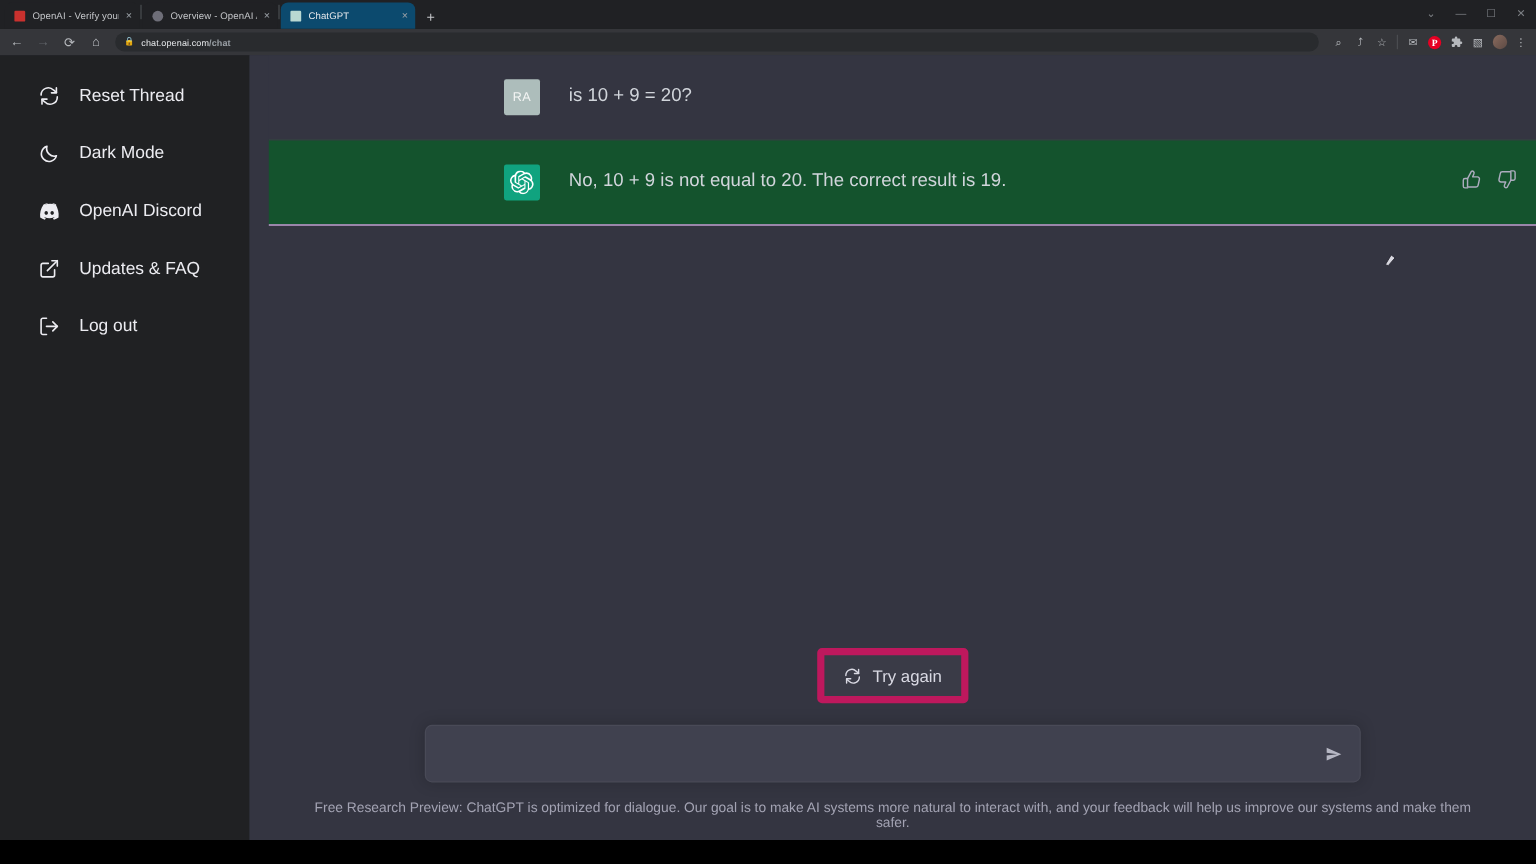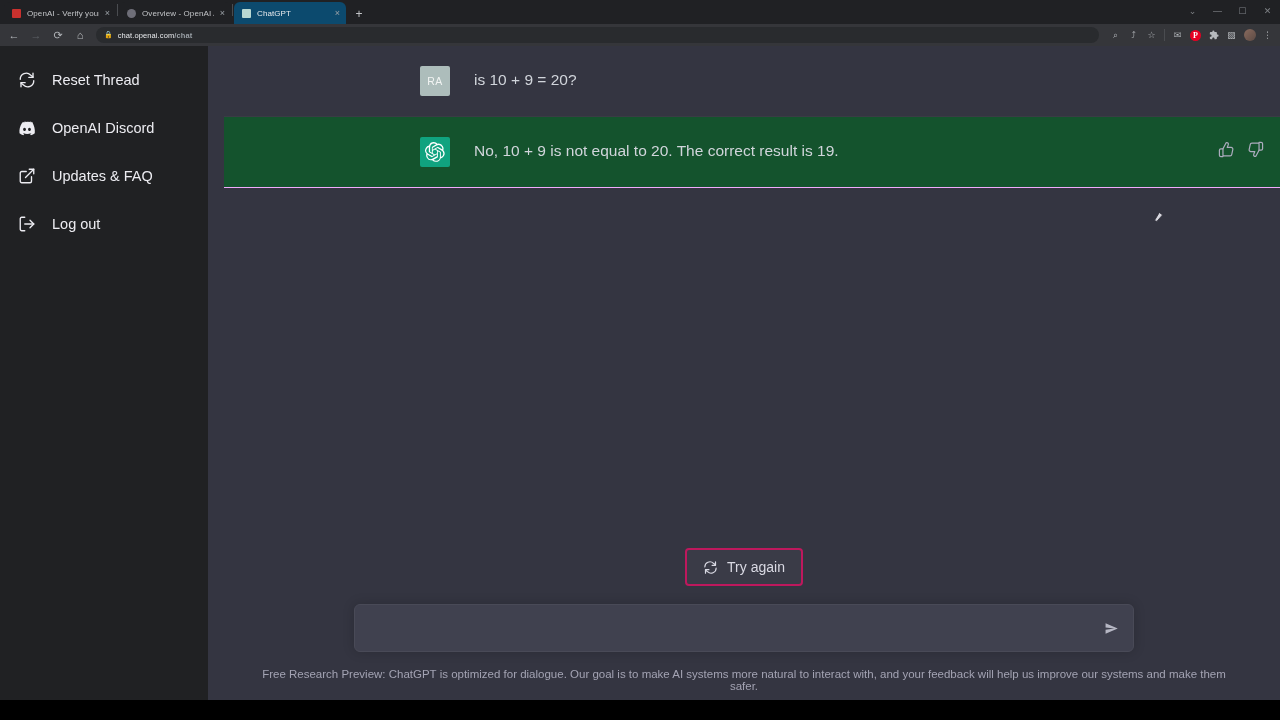--- a/index.html
+++ b/index.html
@@ -112,20 +112,21 @@
     background: #343541;
     display: flex;
   }
 
   
   #sidebar {
     width: 208px; height: 100%;
     background: #202123;
     padding-top: 10px;
     flex: 0 0 auto;
+    padding-left: 14px;
   }
   .sidebar-item {
     height: 48px;
     display: flex; align-items: center;
     gap: 16px;
     padding-left: 18px;
     color: #ececf1;
     font-size: 14.5px;
   }
   .sidebar-icon {
@@ -200,21 +201,21 @@
     position: absolute;
     left: 0; right: 0; bottom: 0;
     padding-bottom: 8px;
   }
   #try-again-wrap {
     display: flex; justify-content: center;
     margin-bottom: 18px;
   }
   #try-again-btn {
     display: flex; align-items: center; gap: 9px;
-    border: 2px solid #be185d;
+    border: 6px solid #be185d;
     border-radius: 4px;
     background: #3a3b47;
     color: #d9d9e3;
     font-size: 14px;
     padding: 9px 16px;
   }
   #try-again-btn svg { width: 15px; height: 15px; display: block; }
   #input-wrap {
     display: flex; justify-content: center;
     margin-bottom: 16px;
@@ -330,20 +331,28 @@
           <svg viewBox="0 0 24 24" fill="none" stroke="currentColor" stroke-width="1.8" stroke-linecap="round" stroke-linejoin="round">
             <path d="M3 11a8 8 0 0 1 13.7-5.7L20 8"></path>
               <polyline points="20 3 20 8.5 14.5 8.5"></polyline>
             <path d="M21 13a8 8 0 0 1-13.7 5.7L4 16"></path>
               <polyline points="4 21 4 15.5 9.5 15.5"></polyline>
           </svg>
         </span>
         <span>Reset Thread</span>
       </div>
 
+      <div class="sidebar-item">
+        <span class="sidebar-icon">
+          <svg viewBox="0 0 24 24" fill="none" stroke="currentColor" stroke-width="1.8" stroke-linecap="round" stroke-linejoin="round">
+            <path d="M20 14.5A8.5 8.5 0 0 1 9.5 4 8.5 8.5 0 1 0 20 14.5z"></path>
+          </svg>
+        </span>
+        <span>Dark Mode</span>
+      </div>
 
       <div class="sidebar-item">
         <span class="sidebar-icon">
           <svg viewBox="0 0 24 18" fill="currentColor">
             <path d="M20.3 1.6A17 17 0 0 0 16 .2l-.3.5a15.6 15.6 0 0 1 3.8 1.5 14.9 14.9 0 0 0-12.9 0A15.6 15.6 0 0 1 10.4.7L10 .2A17 17 0 0 0 5.7 1.6C2.4 6.5 1.5 11.2 2 15.9a17.3 17.3 0 0 0 5.2 2.6l1.1-1.6a11 11 0 0 1-1.8-.9l.5-.3a12.3 12.3 0 0 0 10.5 0l.4.3a11 11 0 0 1-1.8.9l1.1 1.6a17.3 17.3 0 0 0 5.2-2.6c.6-5.4-.9-10.1-3.1-14.3zM8.7 13c-1 0-1.9-1-1.9-2.1s.8-2.1 1.9-2.1 1.9 1 1.9 2.1-.8 2.1-1.9 2.1zm6.6 0c-1 0-1.9-1-1.9-2.1s.8-2.1 1.9-2.1 1.9 1 1.9 2.1-.8 2.1-1.9 2.1z"></path>
           </svg>
         </span>
         <span>OpenAI Discord</span>
       </div>
 

